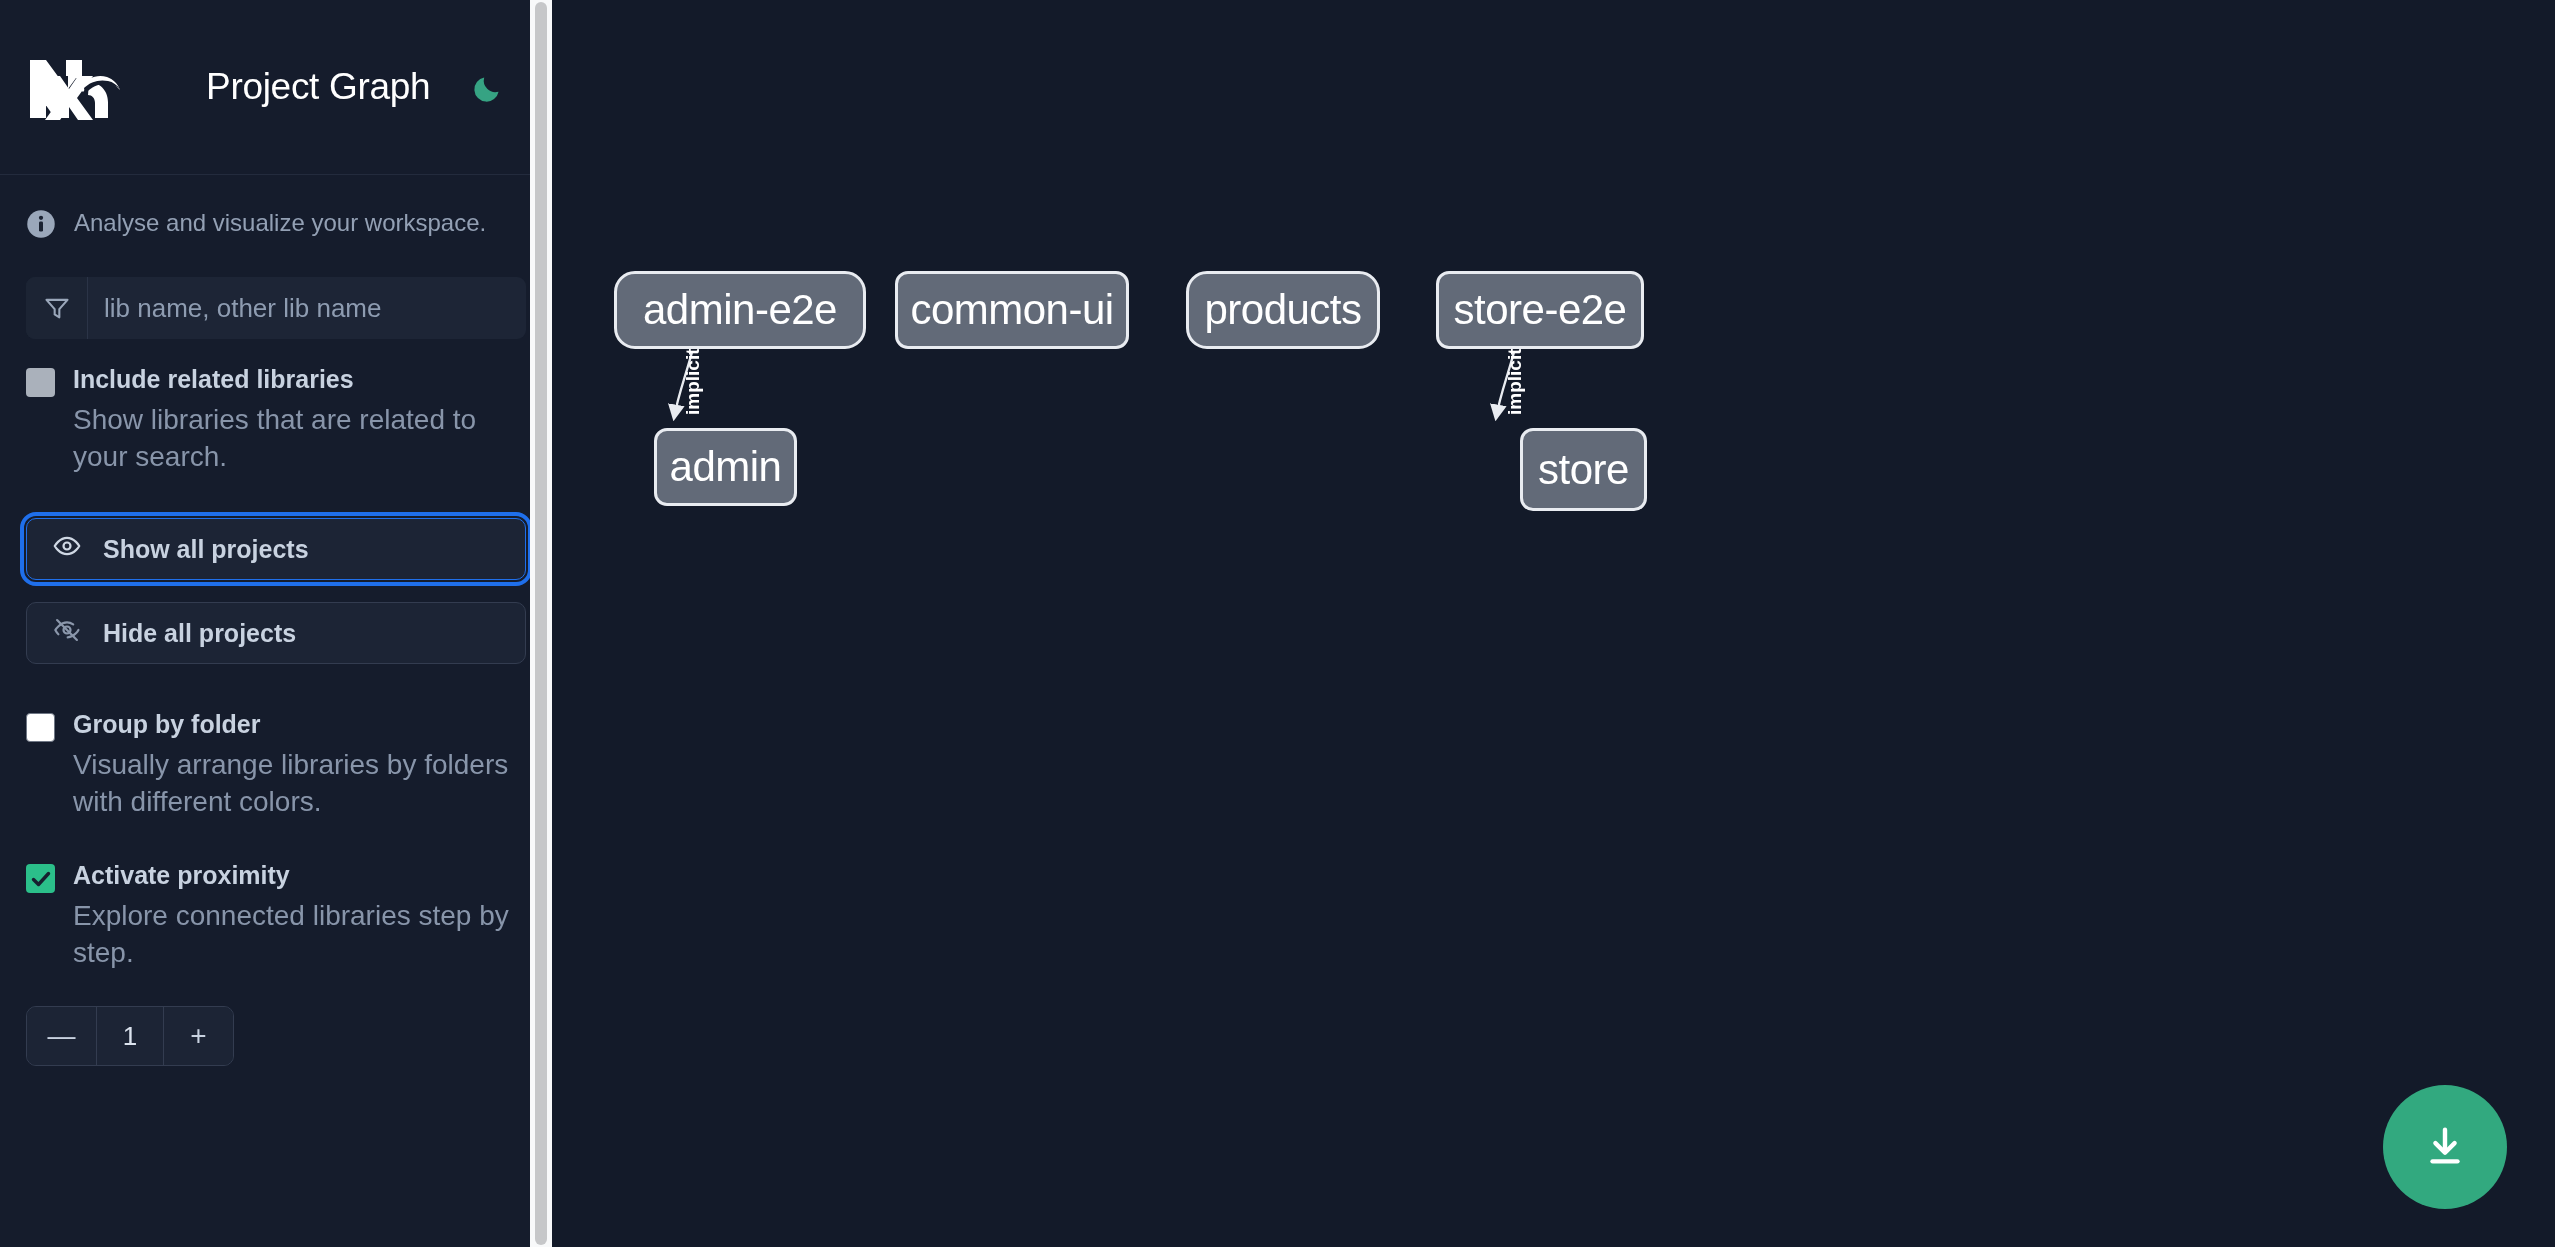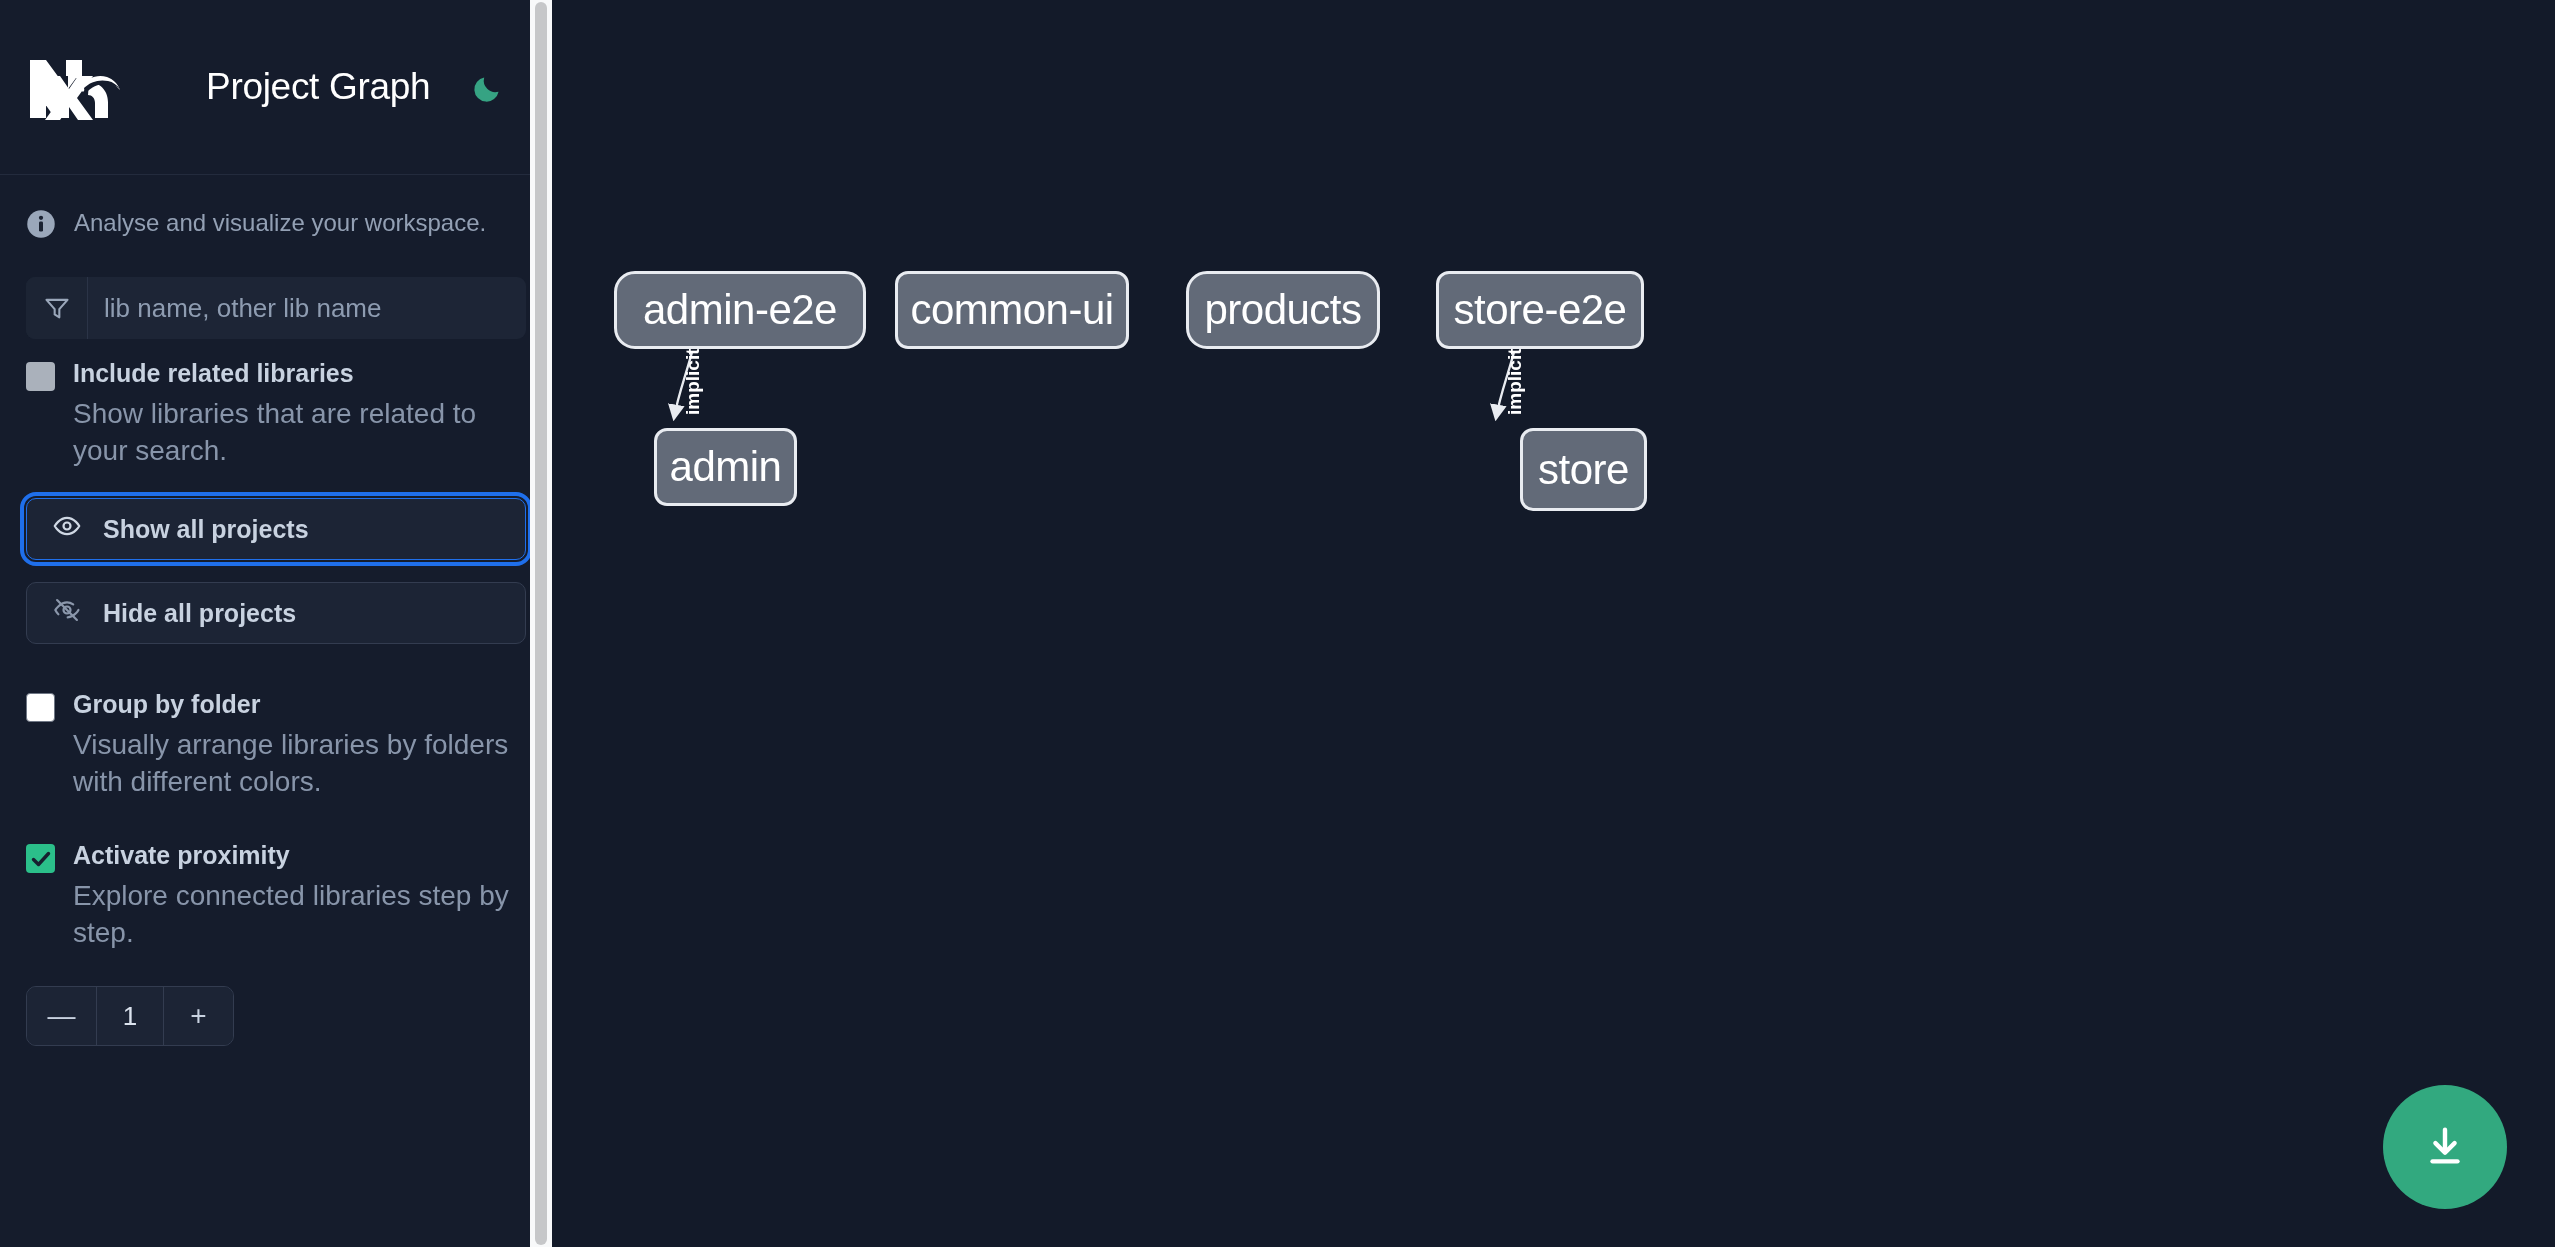--- a/index.html
+++ b/index.html
@@ -61,35 +61,35 @@
   .search-input {
     flex: 1 1 auto; height: 62px;
     background: transparent; border: 0; outline: none;
     color: #cfd7e3; font-size: 26px;
     font-family: "Liberation Sans", sans-serif;
     padding: 0 16px;
   }
   .search-input::placeholder { color: #8e9cb1; }
 
   
-  .chk-row { display: flex; gap: 18px; margin-top: 18px; }
+  .chk-row { display: flex; gap: 18px; margin-top: 24px; }
   .chk-box {
     width: 29px; height: 29px; flex: 0 0 29px;
     border-radius: 4px; margin-top: 5px;
     display: flex; align-items: center; justify-content: center;
     cursor: pointer;
   }
   .chk-box.gray { background: #aab1bb; }
   .chk-box.white { background: #ffffff; border: 1px solid #6f7785; }
   .chk-box.green { background: #2bbf8a; }
   .chk-label { font-size: 25px; font-weight: bold; color: #c8d2e0; line-height: 1.3; }
   .chk-desc { font-size: 28px; color: #8895aa; line-height: 1.35; margin-top: 5px; max-width: 460px; }
 
   
-  .btns { margin-top: 28px; }
+  .btns { margin-top: 42px; }
   .act-btn {
     position: relative;
     display: flex; align-items: center; gap: 22px;
     width: 100%; height: 62px;
     background: #1c2435; border: 1px solid #333c50;
     border-radius: 10px; cursor: pointer;
     padding-left: 26px;
     color: #c8d2e0; font-size: 25px; font-weight: bold;
     font-family: "Liberation Sans", sans-serif;
   }

